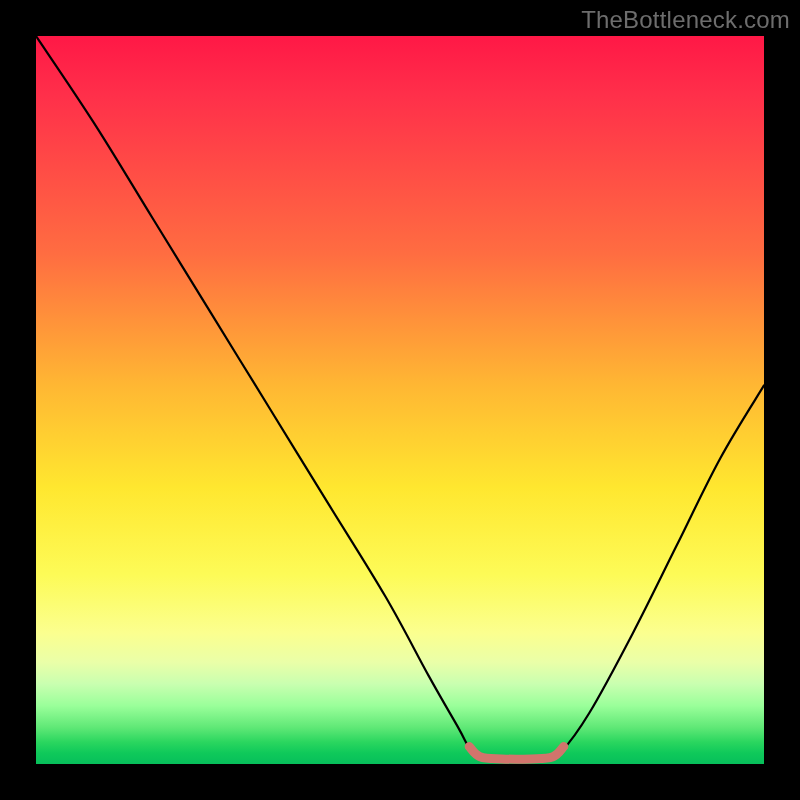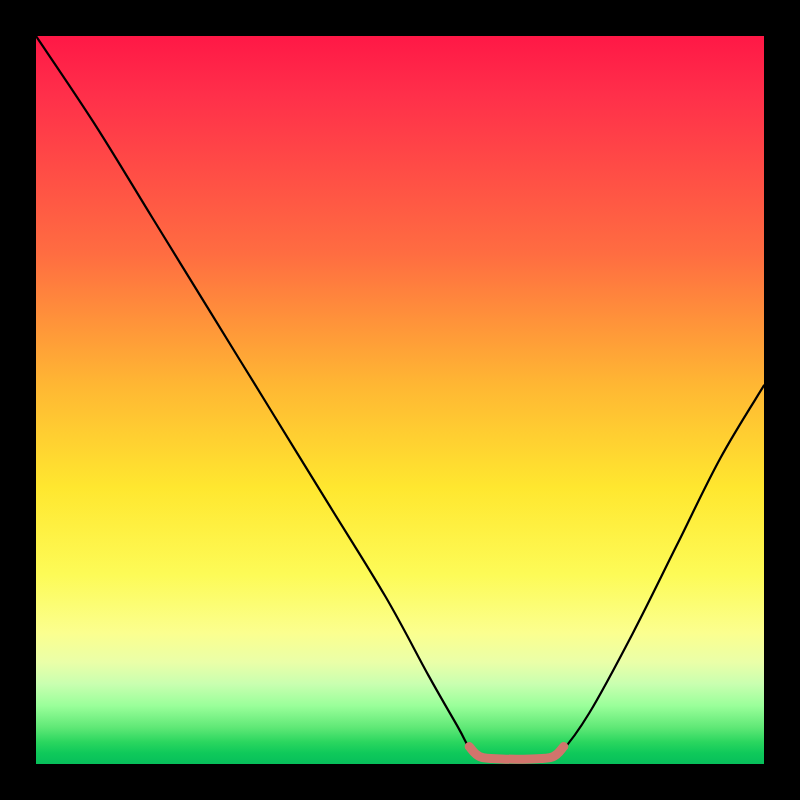--- a/index.html
+++ b/index.html
@@ -56,19 +56,20 @@
     color: #6d6d6d;
     font-size: 24px;
     letter-spacing: 0.2px;
     user-select: none;
   }
 </style>
 </head>
 <body>
 
 <div class="frame">
+  <div class="watermark">TheBottleneck.com</div>
   <div class="plot-area">
     <svg id="chart-svg" viewBox="0 0 728 728" preserveAspectRatio="none">
       <path id="main-curve" fill="none" stroke="#000000" stroke-width="2.2" stroke-linecap="round" stroke-linejoin="round" d="M 0 0 C 10.48 15.72, 37.27 54.60, 58.24 87.36 C 79.21 120.12, 95.51 147.93, 116.48 182.00 C 137.45 216.07, 153.75 242.57, 174.72 276.64 C 195.69 310.71, 211.99 337.21, 232.96 371.28 C 253.93 405.35, 270.23 431.85, 291.20 465.92 C 312.17 499.99, 331.09 529.11, 349.44 560.56 C 367.79 592.01, 380.02 617.05, 393.12 640.64 C 406.22 664.23, 414.38 677.84, 422.24 691.60 C 430.10 705.36, 431.56 711.31, 436.80 717.08 C 442.04 722.85, 443.50 722.32, 451.36 723.63 C 459.22 724.94, 470.00 724.36, 480.48 724.36 C 490.96 724.36, 501.74 724.94, 509.60 723.63 C 517.46 722.32, 516.30 725.47, 524.16 717.08 C 532.02 708.69, 540.18 698.66, 553.28 677.04 C 566.38 655.42, 581.24 627.10, 596.96 596.96 C 612.68 566.82, 624.92 541.05, 640.64 509.60 C 656.36 478.15, 668.60 451.07, 684.32 422.24 C 700.04 393.41, 720.14 362.54, 728.00 349.44"></path>
       <path id="highlight-curve" fill="none" stroke="#d1746c" stroke-width="9" stroke-linecap="round" stroke-linejoin="round" d="M 433.15999999999997 710.528 C 435.13 712.36, 438.18 718.49, 444.08 720.72 C 449.98 722.95, 456.75 722.51, 465.92 722.90 C 475.09 723.30, 485.87 723.30, 495.04 722.90 C 504.21 722.51, 510.98 722.95, 516.88 720.72 C 522.78 718.49, 525.83 712.36, 527.80 710.53"></path>
     </svg>
   </div>
 </div>
 
 </body></html>

